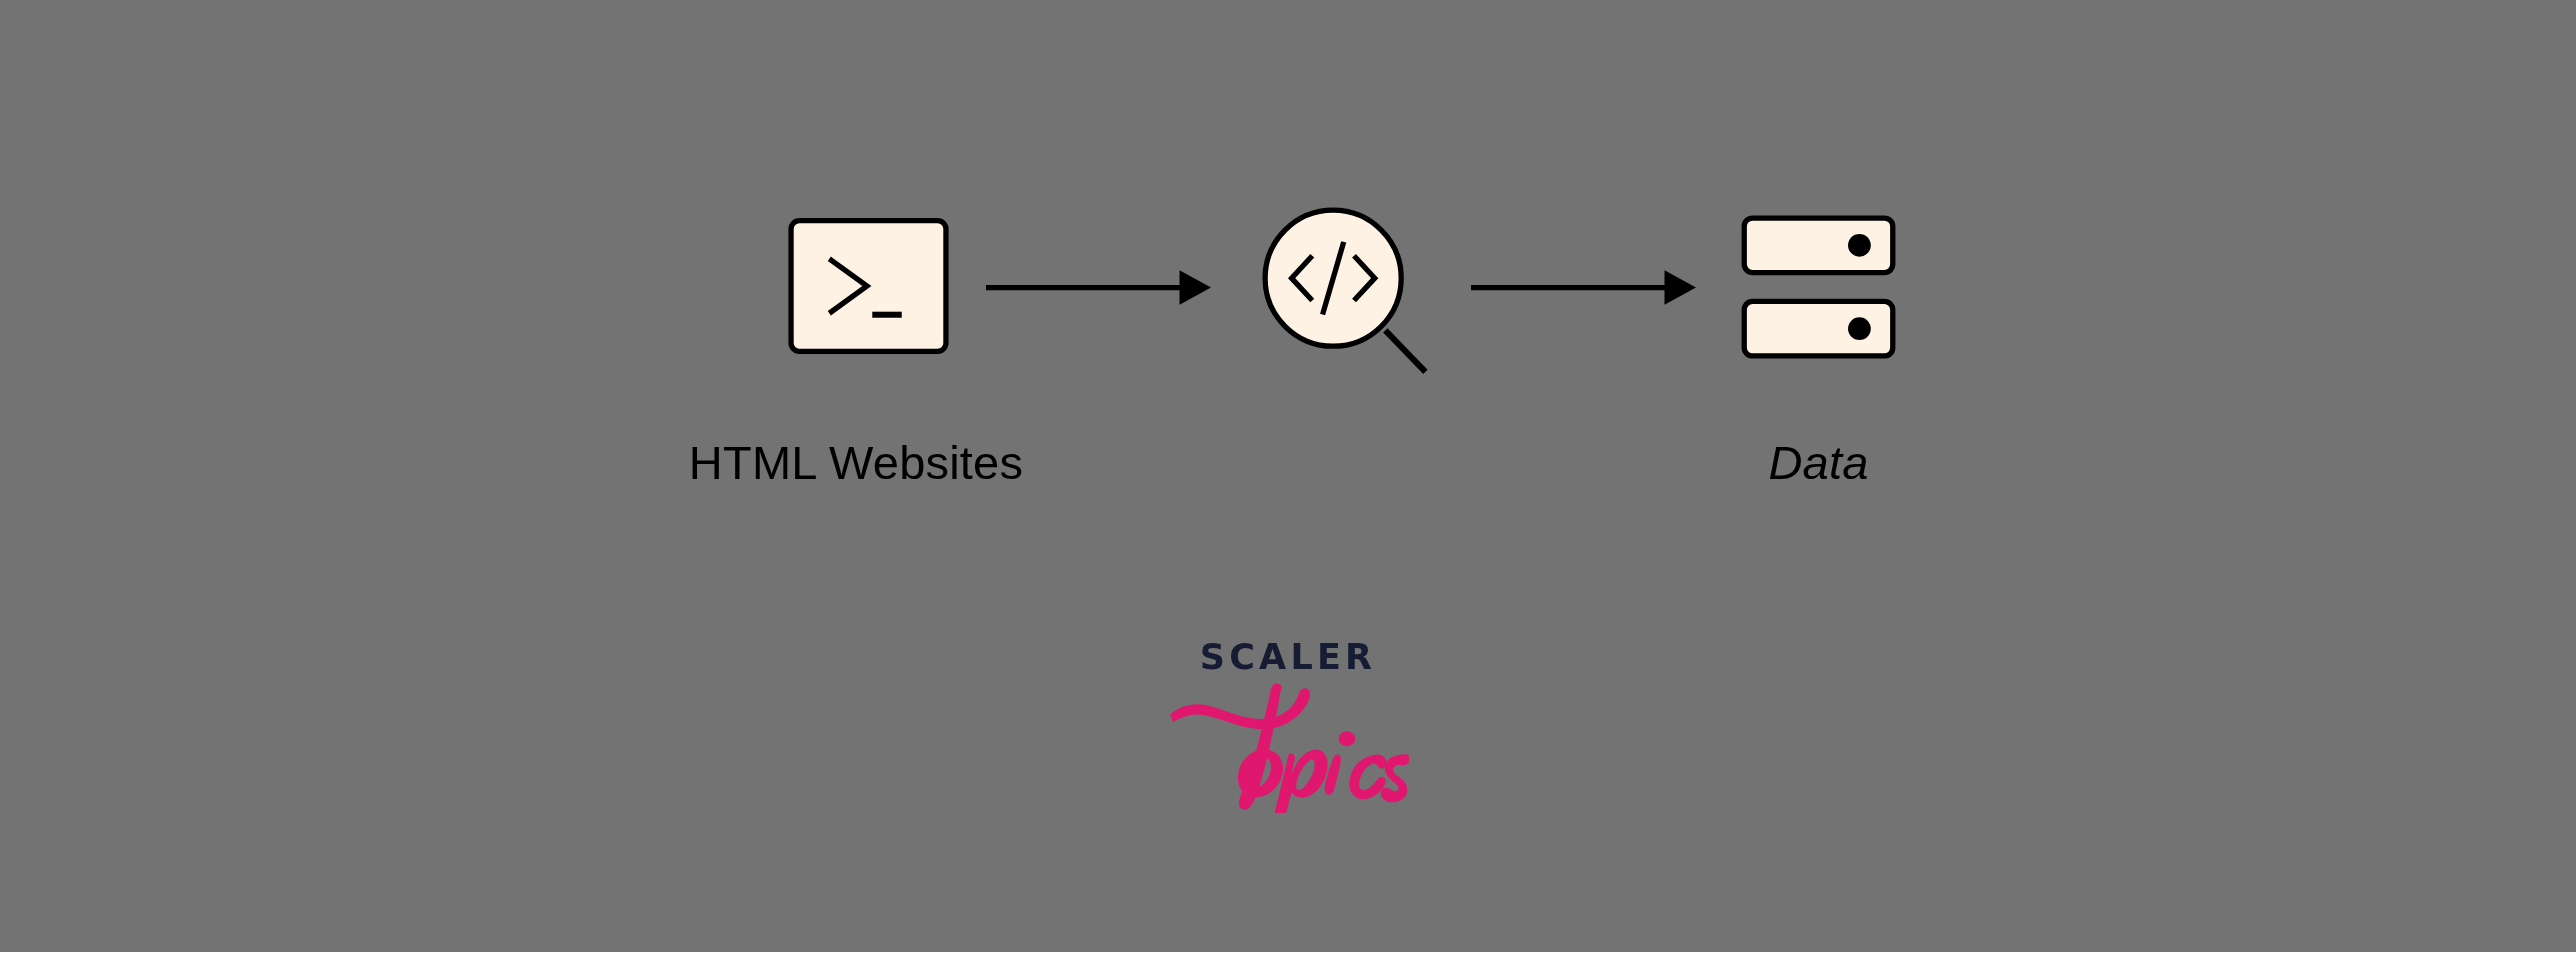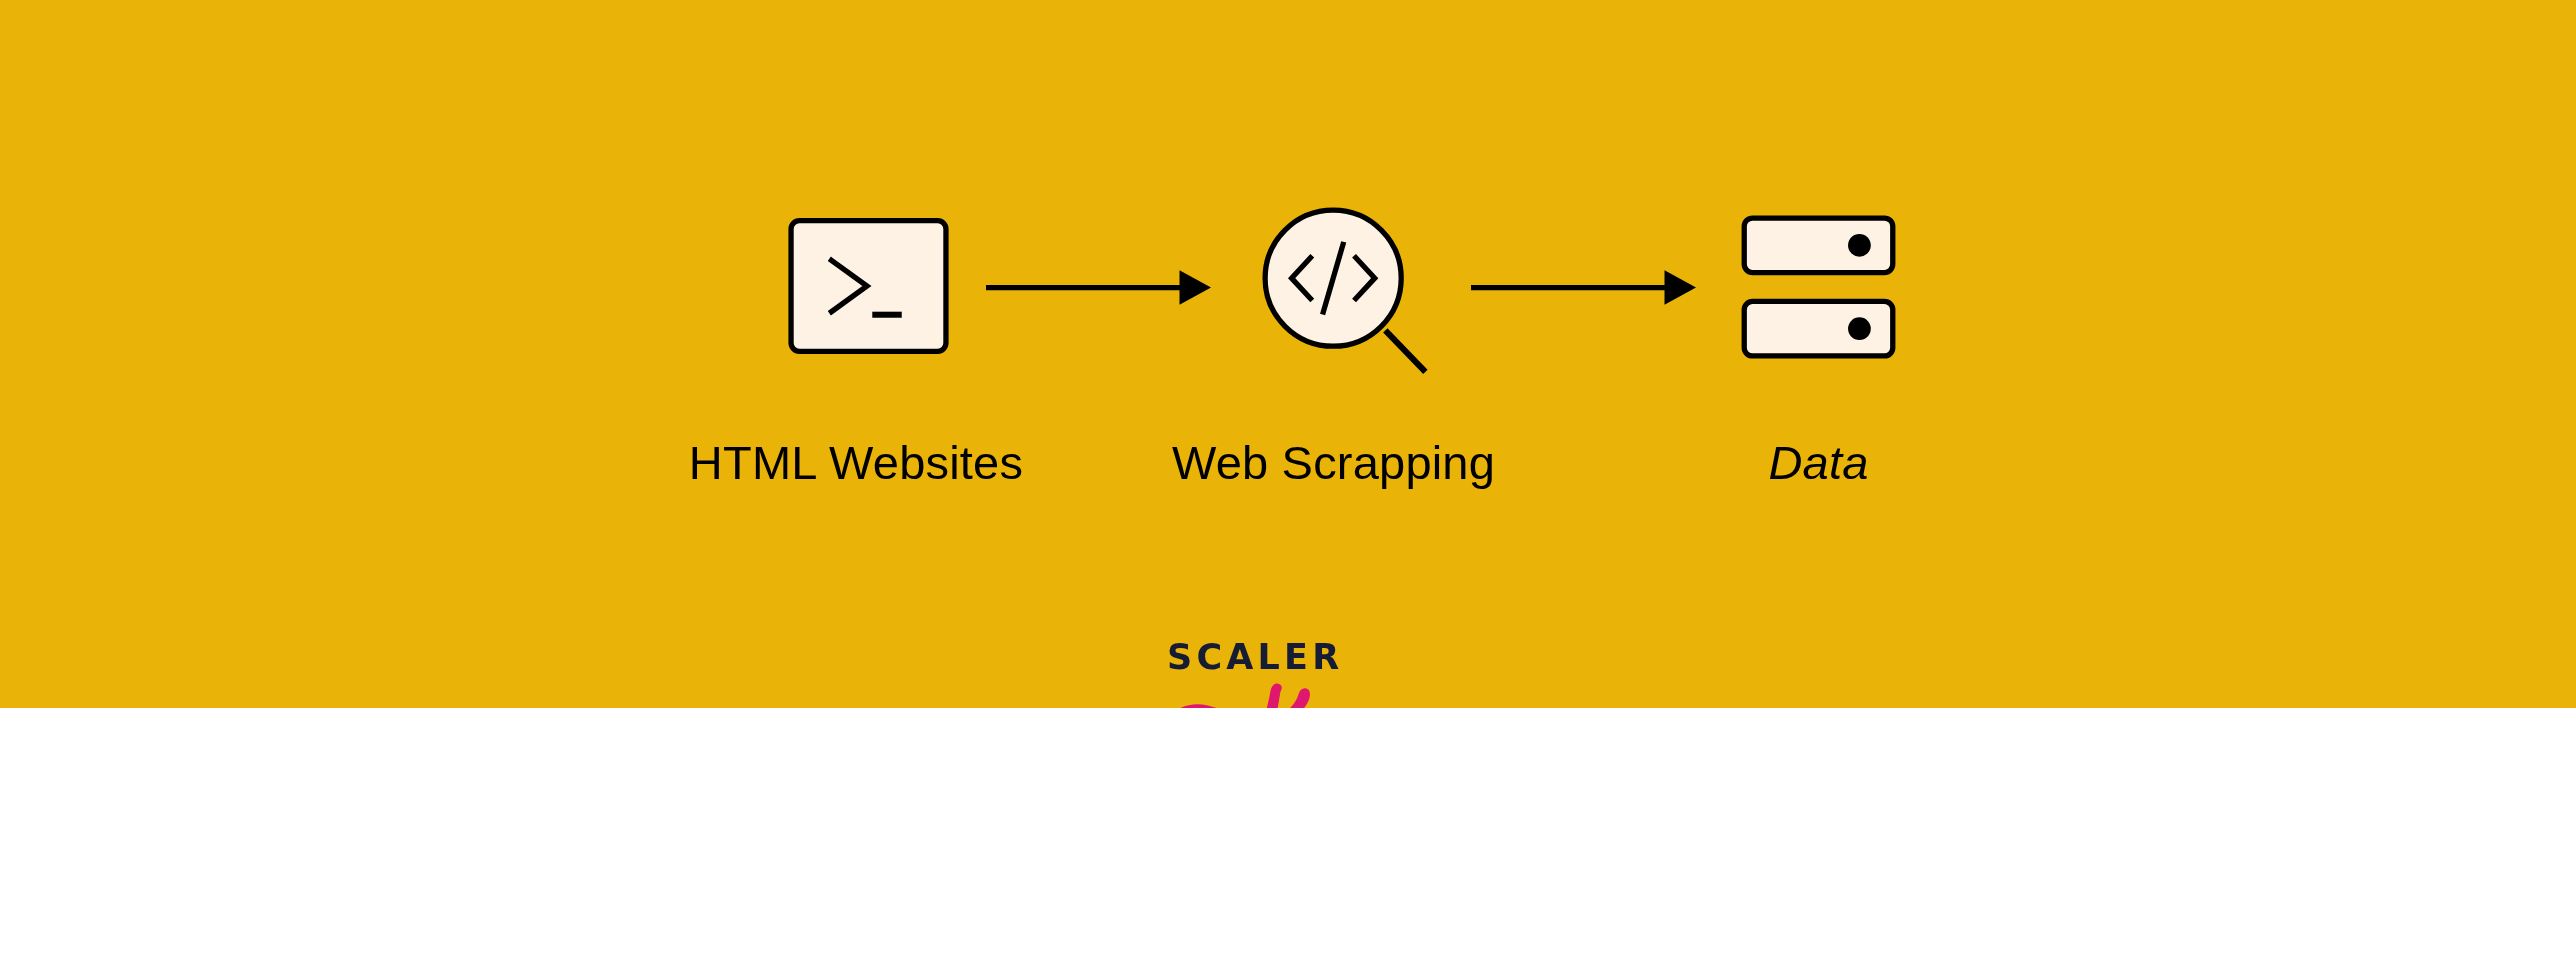--- a/index.html
+++ b/index.html
@@ -7,22 +7,22 @@
     margin: 0;
     padding: 0;
     background: #ffffff;
   }
   body {
     font-family: "Liberation Sans", sans-serif;
   }
   #canvas {
     position: relative;
     width: 2576px;
-    height: 708px;
-    background: #eab308;
+    height: 952px;
+    background: #737373;
     overflow: hidden;
   }
 
   
   .stage {
     position: absolute;
     left: 0;
     top: 0;
     width: 2576px;
     height: 968px;
@@ -82,21 +82,21 @@
     left: 1167px;
     top: 640px;
     width: 242px;
     height: 174px;
   }
   .logo-scaler {
     position: absolute;
     left: 0;
     top: 0;
     width: 242px;
-    text-align: left;
+    text-align: center;
     font-family: "DejaVu Sans", sans-serif;
     font-weight: 700;
     font-size: 35px;
     letter-spacing: 4.2px;
     color: #151c33;
     line-height: 1;
     white-space: nowrap;
   }
   .logo-topics-wrap {
     position: absolute;
@@ -133,21 +133,20 @@
     <div class="magnifier-icon">
       <svg viewBox="0 0 250 250" width="189" height="189" xmlns="http://www.w3.org/2000/svg">
         <line x1="179" y1="179" x2="232" y2="234" stroke="#000000" stroke-width="8" stroke-linecap="butt"></line>
         <circle cx="110" cy="110" r="90" fill="#fdf2e3" stroke="#000000" stroke-width="7"></circle>
         <polyline points="80,83 55,110 80,137" fill="none" stroke="#000000" stroke-width="7" stroke-linecap="square" stroke-linejoin="miter"></polyline>
         <polyline points="140,83 165,110 140,137" fill="none" stroke="#000000" stroke-width="7" stroke-linecap="square" stroke-linejoin="miter"></polyline>
         <line x1="124" y1="62" x2="96" y2="158" stroke="#000000" stroke-width="7" stroke-linecap="butt"></line>
       </svg>
     </div>
 
-    <div class="node-label" style="left:1106px; top:439px; width:455px;">Web Scrapping</div>
 
     <div class="arrow arrow-2">
       <svg viewBox="0 0 300 60" width="227" height="45" xmlns="http://www.w3.org/2000/svg">
         <line x1="0" y1="30" x2="262" y2="30" stroke="#000000" stroke-width="7"></line>
         <polygon points="258,7 300,30 258,53" fill="#000000"></polygon>
       </svg>
     </div>
 
     <div class="database-icon">
       <svg viewBox="0 0 204 190" width="155" height="144" xmlns="http://www.w3.org/2000/svg">

